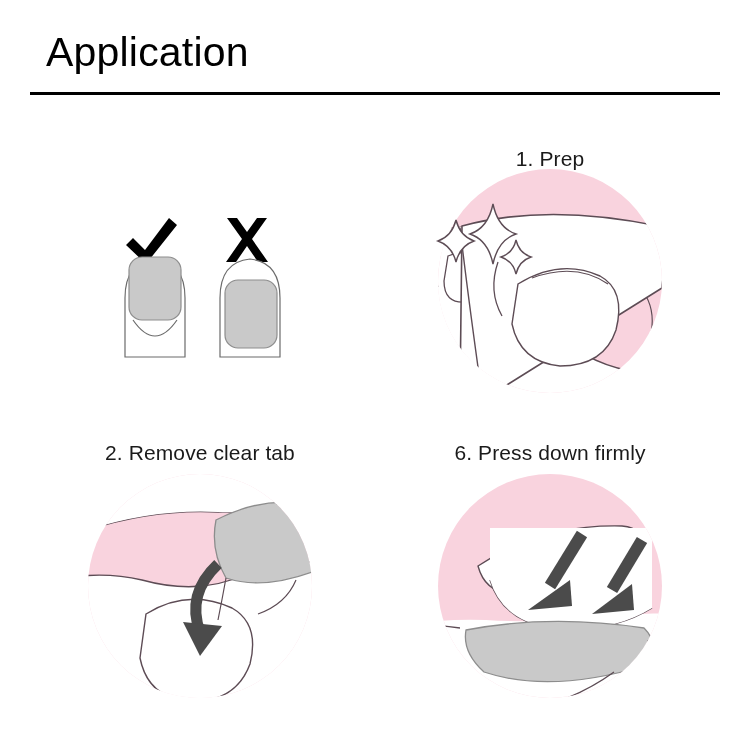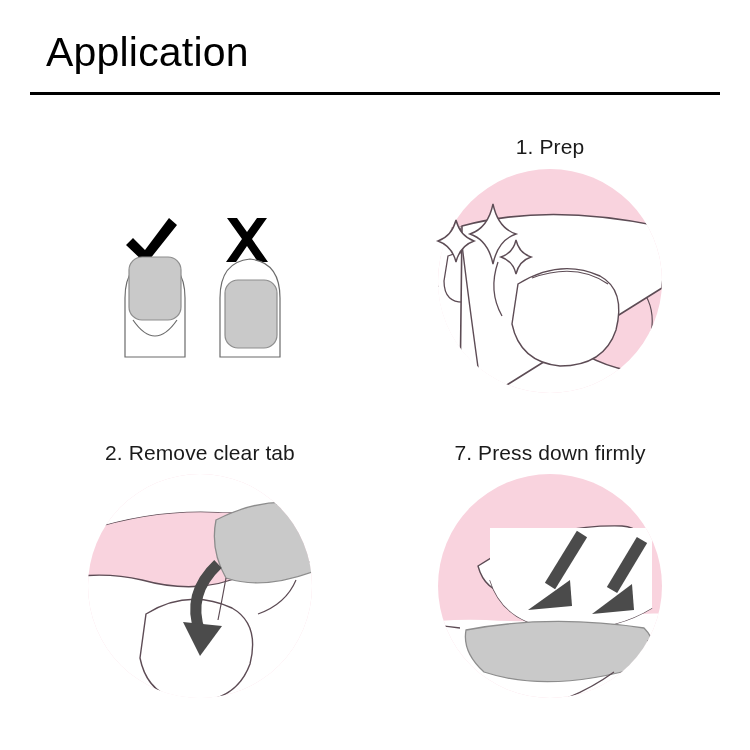--- a/index.html
+++ b/index.html
@@ -66,21 +66,21 @@
   .panel-art {
     position: absolute;
   }
 
   #panel-guide    { left: 30px;  top: 126px; width: 340px; height: 270px; }
   #panel-prep     { left: 380px; top: 126px; width: 340px; height: 270px; }
   #panel-remove   { left: 30px;  top: 432px; width: 340px; height: 270px; }
   #panel-press    { left: 380px; top: 432px; width: 340px; height: 270px; }
 
   #panel-guide  .panel-caption { top: 8px; }
-  #panel-prep   .panel-caption { top: 8px; }
+  #panel-prep   .panel-caption { top: 20px; }
   #panel-remove .panel-caption { top: 8px; }
   #panel-press  .panel-caption { top: 8px; }
 
   #panel-guide  .panel-art { left: 85px;  top: 76px;  width: 180px; height: 180px; }
   #panel-prep   .panel-art { left: 20px;  top: 40px;  width: 300px; height: 230px; }
   #panel-remove .panel-art { left: 20px;  top: 36px;  width: 300px; height: 235px; }
   #panel-press  .panel-art { left: 20px;  top: 36px;  width: 300px; height: 235px; }
 
   svg { display: block; overflow: visible; }
 </style>
@@ -203,21 +203,21 @@
         <g>
           <path d="M168 96 Q136 126 150 164" fill="none" stroke="#4b4b4b" stroke-width="11" stroke-linecap="butt"></path>
           <path d="M133 154 L172 158 L150 188 Z" fill="#4b4b4b"></path>
         </g>
       </svg>
     </div>
   </div>
 
   <div class="panel" id="panel-press">
     <div class="panel-caption">
-      <div>7. Press down firmly</div>
+      <div>6. Press down firmly</div>
     </div>
 
     <div class="panel-art">
       <svg viewBox="0 0 300 235" width="300" height="235">
         <defs>
           <clipPath id="clip-press">
             <circle cx="150" cy="118" r="112"></circle>
           </clipPath>
         </defs>
 

